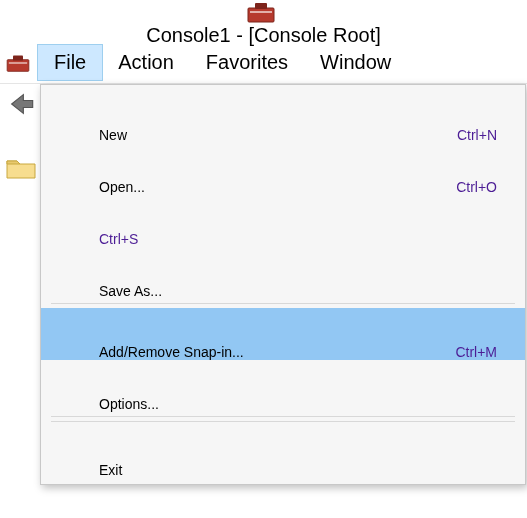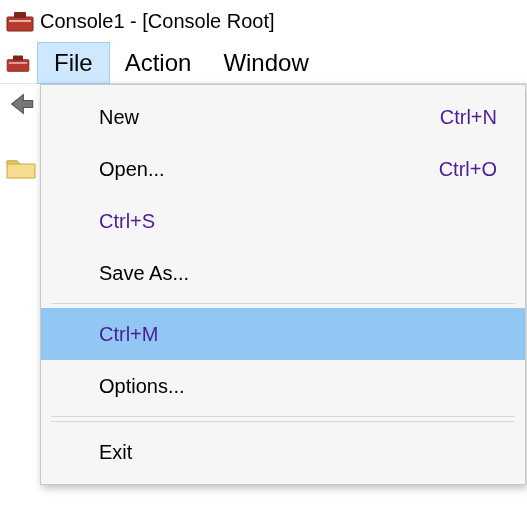--- a/index.html
+++ b/index.html
@@ -11,20 +11,21 @@
       height: 518px;
       overflow: hidden;
       color: #000;
     }
     .titlebar {
       display: flex;
       align-items: center;
       height: 42px;
       padding: 0 6px;
       background: #fff;
+      flex-direction: column;
     }
     .app-icon {
       width: 28px;
       height: 24px;
       margin-right: 6px;
       display: inline-flex;
       align-items: center;
       justify-content: center;
     }
     .titlebar-text { font-size: 20px; }
@@ -32,21 +33,21 @@
       display: flex;
       align-items: center;
       height: 42px;
       padding: 0 2px;
       background: #fff;
       border-bottom: 1px solid #e5e5e5;
     }
     .mb-icon { width: 28px; height: 24px; margin: 0 6px 0 2px; display:inline-flex;align-items:center;justify-content:center;}
     .menu-item {
       padding: 6px 16px;
-      font-size: 24px;
+      font-size: 20px;
       cursor: default;
     }
     .menu-item.open {
       background: #cde8ff;
       outline: 1px solid #9ecfef;
     }
     .below {
       display: flex;
       align-items: flex-start;
     }
@@ -65,24 +66,24 @@
       left: 40px;
       top: 84px;
       width: 486px;
       background: #f6f6f6;
       border: 1px solid #c8c8c8;
       box-shadow: 2px 3px 8px rgba(0,0,0,0.25);
       padding: 6px 0;
     }
     .dd-item {
       display: flex;
-      align-items: center;
+      align-items: flex-end;
       height: 52px;
       padding: 0 28px 0 58px;
-      font-size: 20px;
+      font-size: 14px;
       cursor: default;
       gap: 24px;
     }
     .dd-item .label { flex: 1; }
     .dd-item .shortcut { color: #4c1d95; }
     .dd-item.highlight { background: #92c7f3; }
     .dd-sep {
       height: 1px;
       background: #d8d8d8;
       margin: 4px 10px;
@@ -105,20 +106,21 @@
 <div class="menubar">
   <span class="mb-icon">
     <svg viewBox="0 0 28 24" width="24" height="20">
       <rect x="1" y="8" width="26" height="14" rx="1" fill="#b63a2e" stroke="#7d241b"></rect>
       <rect x="8" y="3" width="12" height="6" rx="1" fill="#7d241b"></rect>
       <rect x="3" y="11" width="22" height="2" fill="#e2b0aa"></rect>
     </svg>
   </span>
   <div class="menu-item open">File</div>
   <div class="menu-item">Action</div>
+  <div class="menu-item">Favorites</div>
   <div class="menu-item">Window</div>
 </div>
 
 <div class="below">
   <div class="left-col">
     <span class="back-arrow">
       <svg viewBox="0 0 24 24" width="28" height="28">
         <path d="M14 4 L4 12 L14 20 L14 15 L22 15 L22 9 L14 9 Z" fill="#777" stroke="#555"></path>
       </svg>
     </span>
@@ -141,20 +143,21 @@
     <span class="shortcut">Ctrl+O</span>
   </div>
   <div class="dd-item">
     <span class="shortcut">Ctrl+S</span>
   </div>
   <div class="dd-item">
     <span class="label">Save As...</span>
   </div>
   <div class="dd-sep"></div>
   <div class="dd-item highlight">
+    <span class="label">Add/Remove Snap-in...</span>
     <span class="shortcut">Ctrl+M</span>
   </div>
   <div class="dd-item">
     <span class="label">Options...</span>
   </div>
   <div class="dd-sep"></div>
   <div class="dd-sep"></div>
   <div class="dd-item">
     <span class="label">Exit</span>
   </div>

